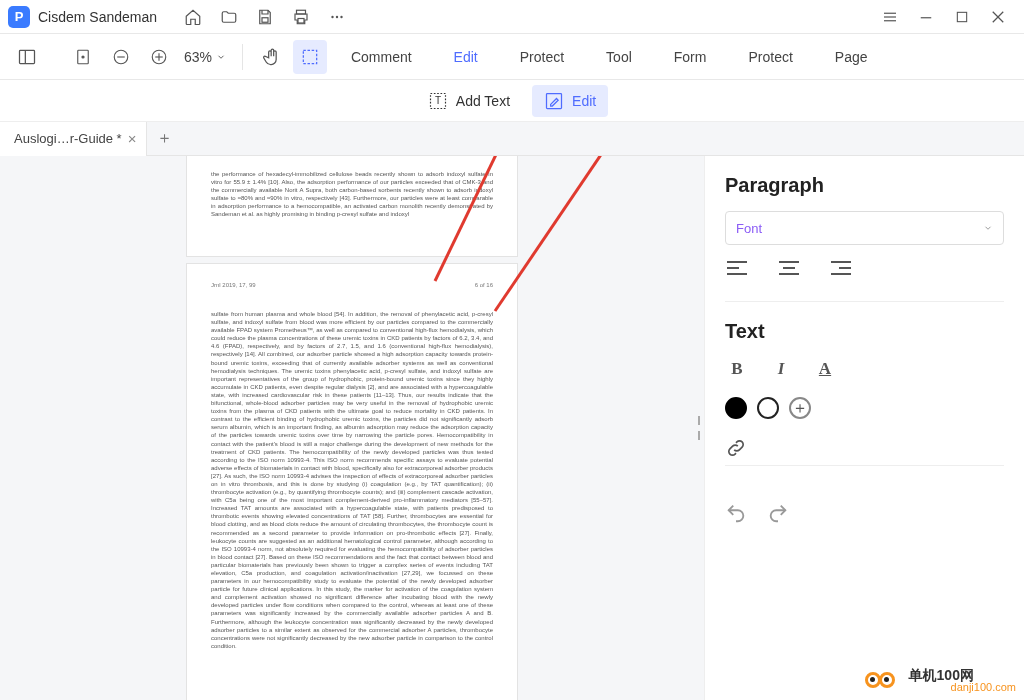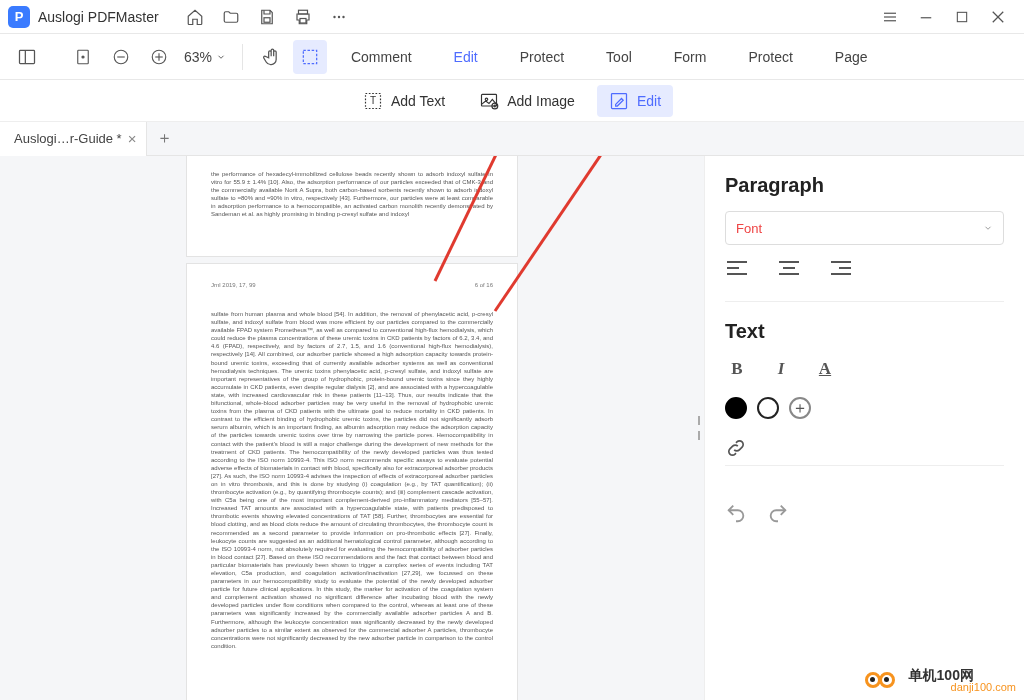--- a/index.html
+++ b/index.html
@@ -40,21 +40,21 @@
 .page { background: #fff; margin: 0 auto; box-shadow: 0 0 0 1px #e3e3e3; width: 330px; position: relative; }
 .page1 { height: 100px; margin-top: 0; }
 .page2 { margin-top: 8px; height: 700px; }
 .pgtext { font-size: 6px; line-height: 1.35; color: #555; padding: 14px 24px; text-align: justify; }
 .hdrline { display:flex; justify-content:space-between; font-size:6px; color:#777; padding: 18px 24px 8px; }
 
 
 .rpanel { width: 320px; border-left: 1px solid #eee; background: #fff; padding: 18px 20px; overflow: auto; }
 .sectitle { font-size: 20px; font-weight: 600; color: #222; margin-bottom: 14px; }
 .row { display:flex; gap: 10px; margin-bottom: 14px; }
-.select { flex:1; height: 34px; border:1px solid #ddd; border-radius:4px; display:flex; align-items:center; justify-content:space-between; padding:0 10px; font-size:13px; color:#ef4444; cursor:pointer; }
+.select { flex:1; height: 34px; border:1px solid #ddd; border-radius:4px; display:flex; align-items:center; justify-content:space-between; padding:0 10px; font-size:13px; color:#8b5cf6; cursor:pointer; }
 .select.small { flex: 0 0 100px; }
 .aligns { display:flex; gap: 24px; margin-bottom: 18px; }
 .alignbtn { width:28px; height:24px; cursor:pointer; color:#555; }
 .hr { height:1px; background:#eee; margin: 6px 0 18px; }
 .fmtrow { display:flex; gap: 20px; align-items:center; margin-bottom: 16px; }
 .fmtbtn { width:24px; height:24px; display:flex; align-items:center; justify-content:center; font-size:17px; font-weight:700; color:#555; cursor:pointer; font-family: Georgia, serif; }
 .fmtbtn.i { font-style: italic; }
 .fmtbtn.u { text-decoration: underline; }
 .swatches { display:flex; gap: 10px; align-items:center; margin-bottom: 18px; }
 .swatch { width:22px; height:22px; border-radius:50%; border:2px solid #222; cursor:pointer; }
@@ -83,21 +83,21 @@
 .wm .cn { font-size:14px; color:#333; font-weight:600; }
 .wm .url { font-size:11px; color:#f7931e;padding-left:42px; }
 
 svg { display:block; }
 </style>
 </head>
 <body>
 
 <div class="titlebar">
   <div class="app-logo">P</div>
-  <div class="app-name">Auslogi PDFMaster</div>
+  <div class="app-name">Cisdem Sandeman</div>
   <div class="ticon">
       <svg width="18" height="18" viewBox="0 0 24 24" fill="none" stroke="currentColor" stroke-width="1.6">
         <path d="M3 11l9-8 9 8v10a1 1 0 0 1-1 1h-5v-7h-6v7H4a1 1 0 0 1-1-1z"></path>
       </svg>
     </div>
   <div class="ticon">
       <svg width="18" height="18" viewBox="0 0 24 24" fill="none" stroke="currentColor" stroke-width="1.6">
         <path d="M3 7a2 2 0 0 1 2-2h4l2 2h8a2 2 0 0 1 2 2v8a2 2 0 0 1-2 2H5a2 2 0 0 1-2-2z"></path>
       </svg>
     </div>
@@ -203,33 +203,20 @@
 
 <div class="subtoolbar">
   <div class="subbtn">
     <span class="subicon">
         <svg width="20" height="20" viewBox="0 0 24 24" fill="none" stroke="currentColor" stroke-width="1.4" stroke-dasharray="2 2">
           <rect x="3" y="3" width="18" height="18"></rect>
           <text x="12" y="16" text-anchor="middle" font-size="12" fill="currentColor" stroke="none" font-family="serif">T</text>
         </svg>
       </span>
     <span>Add Text</span>
-  </div>
-  <div class="subbtn">
-    <span class="subicon">
-        <svg width="20" height="20" viewBox="0 0 24 24" fill="none" stroke="currentColor" stroke-width="1.4">
-          <rect x="3" y="4" width="18" height="14" rx="1"></rect>
-          <circle cx="9" cy="10" r="1.5"></circle>
-          <path d="M3 16l5-4 4 3 4-5 5 6"></path>
-          <circle cx="19" cy="18" r="3.5"></circle>
-          <line x1="19" y1="16.2" x2="19" y2="19.8"></line>
-          <line x1="17.2" y1="18" x2="20.8" y2="18"></line>
-        </svg>
-      </span>
-    <span>Add Image</span>
   </div>
   <div class="subbtn active">
     <span class="subicon">
         <svg width="20" height="20" viewBox="0 0 24 24" fill="none" stroke="#4f6cff" stroke-width="1.5">
           <rect x="3" y="3" width="18" height="18" rx="1"></rect>
           <path d="M8 16l7-7 2 2-7 7H8v-2z"></path>
         </svg>
       </span>
     <span>Edit</span>
   </div>

